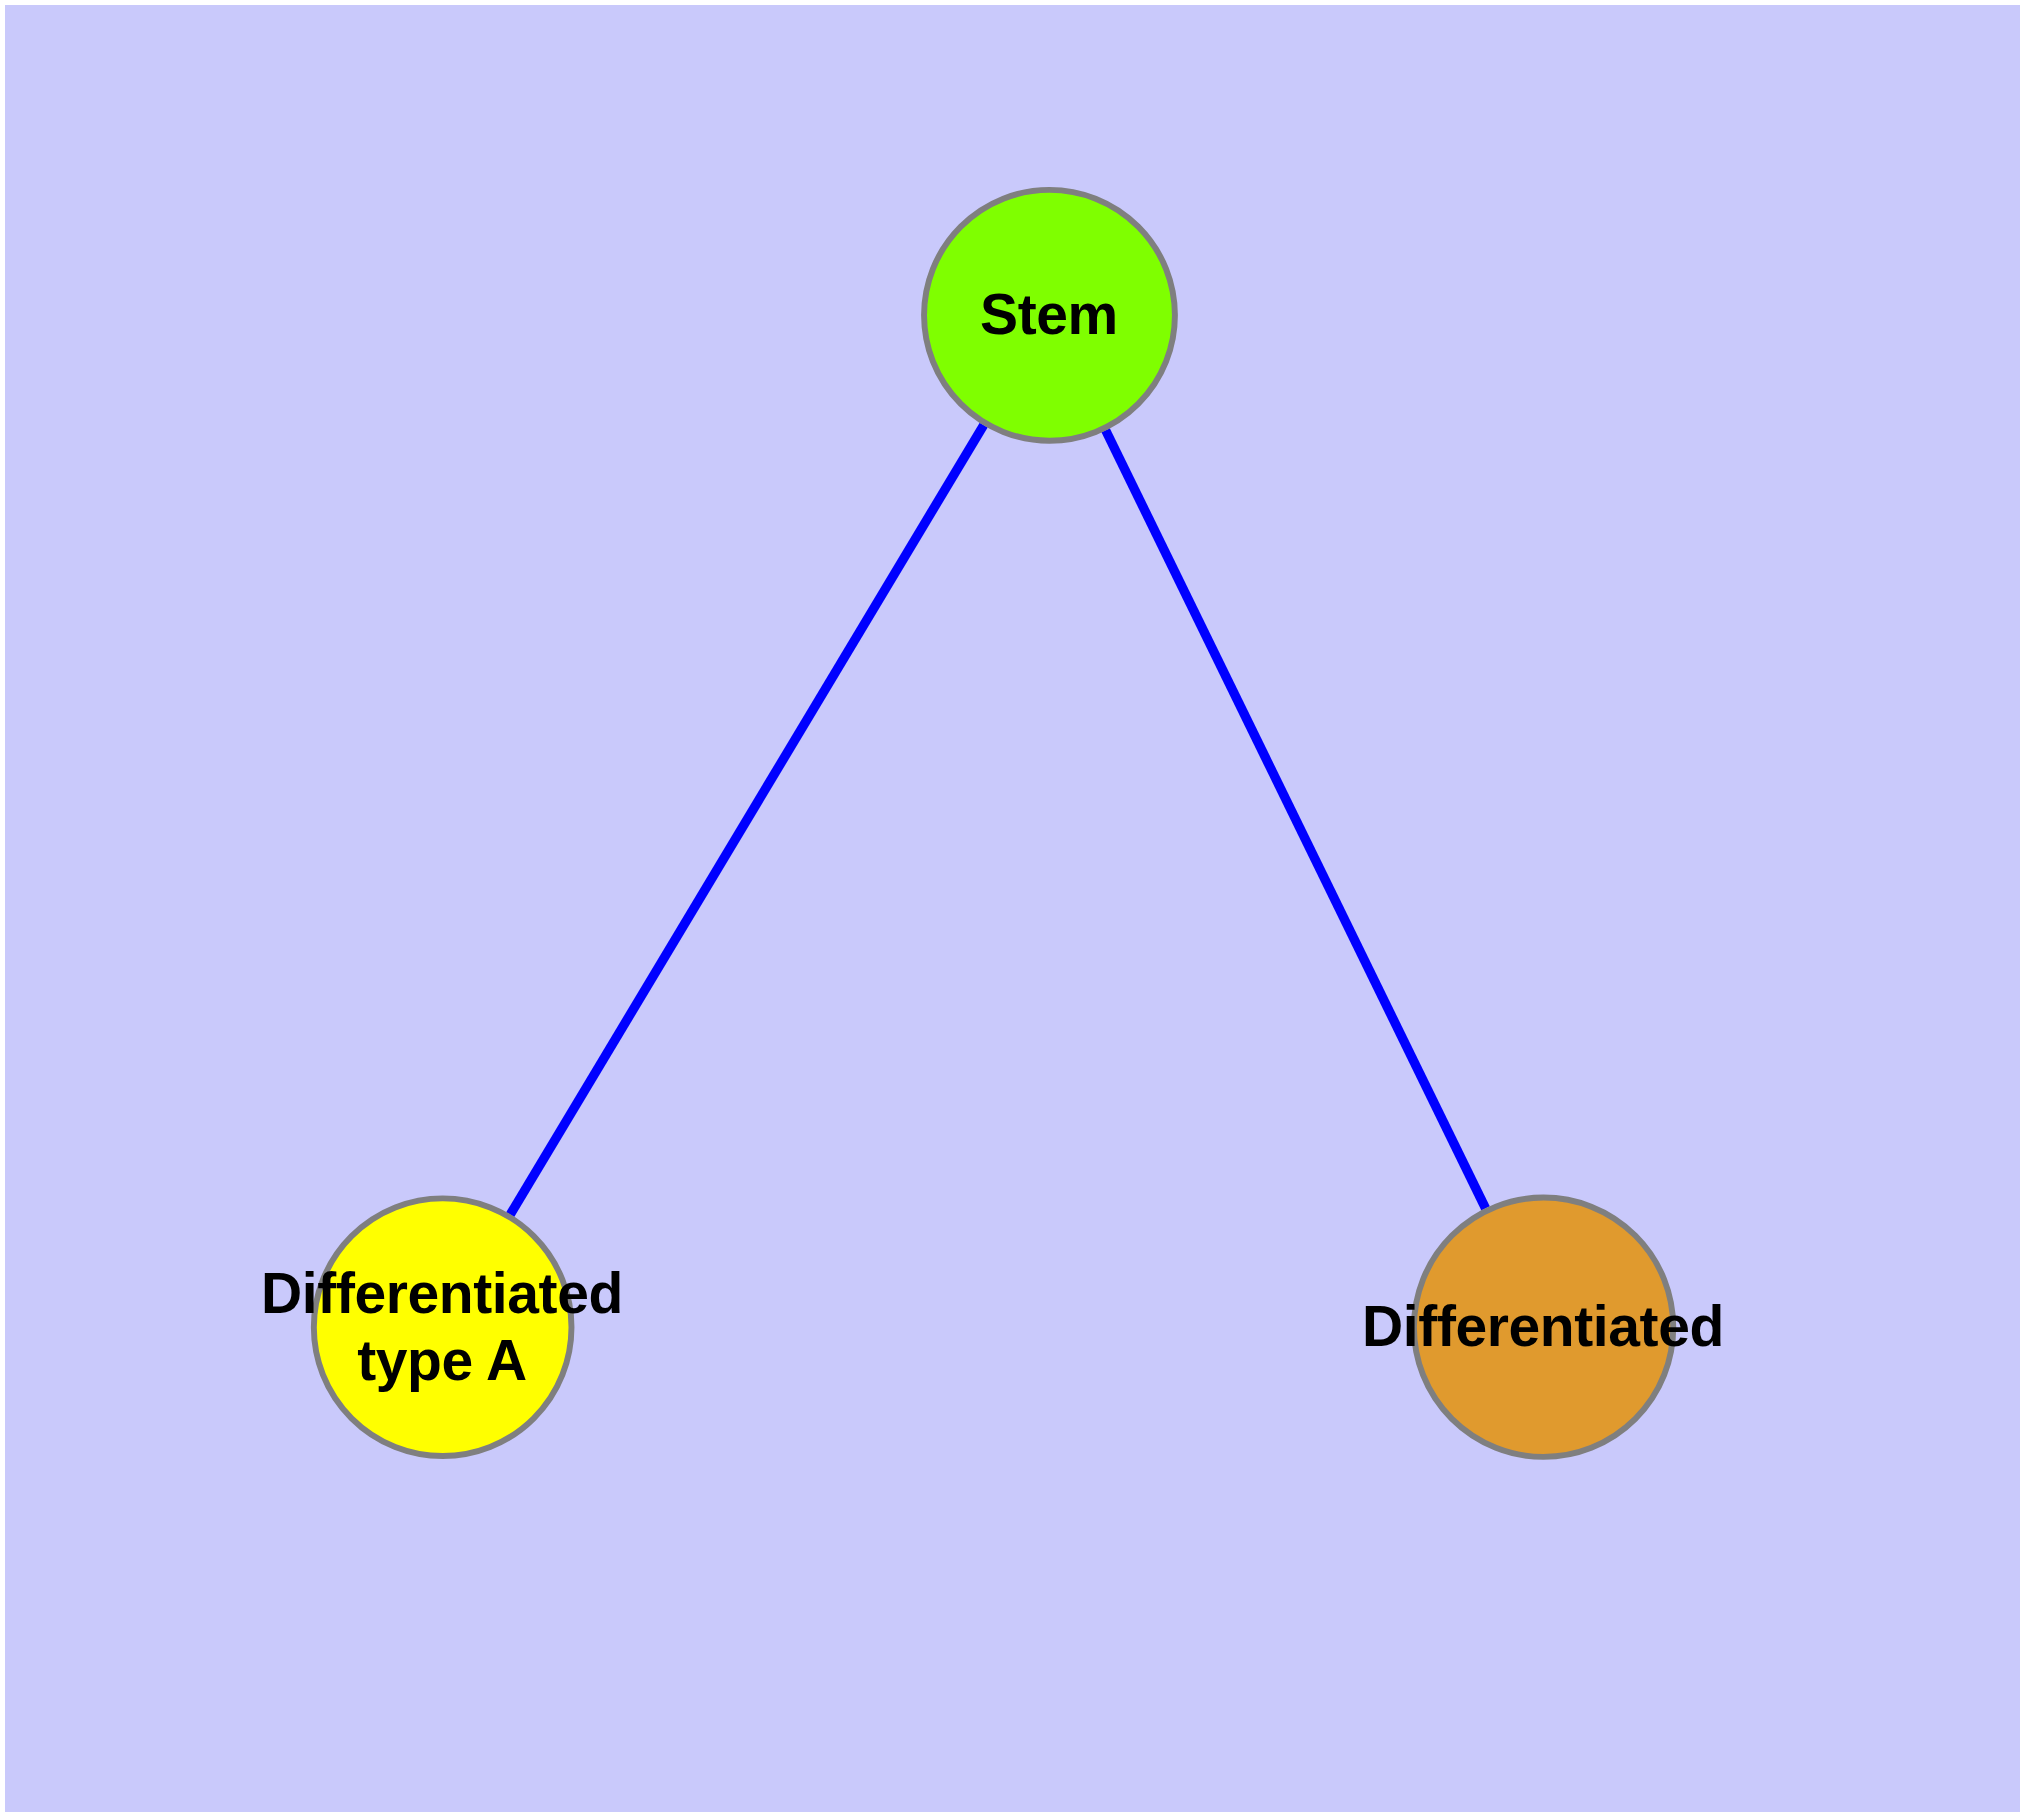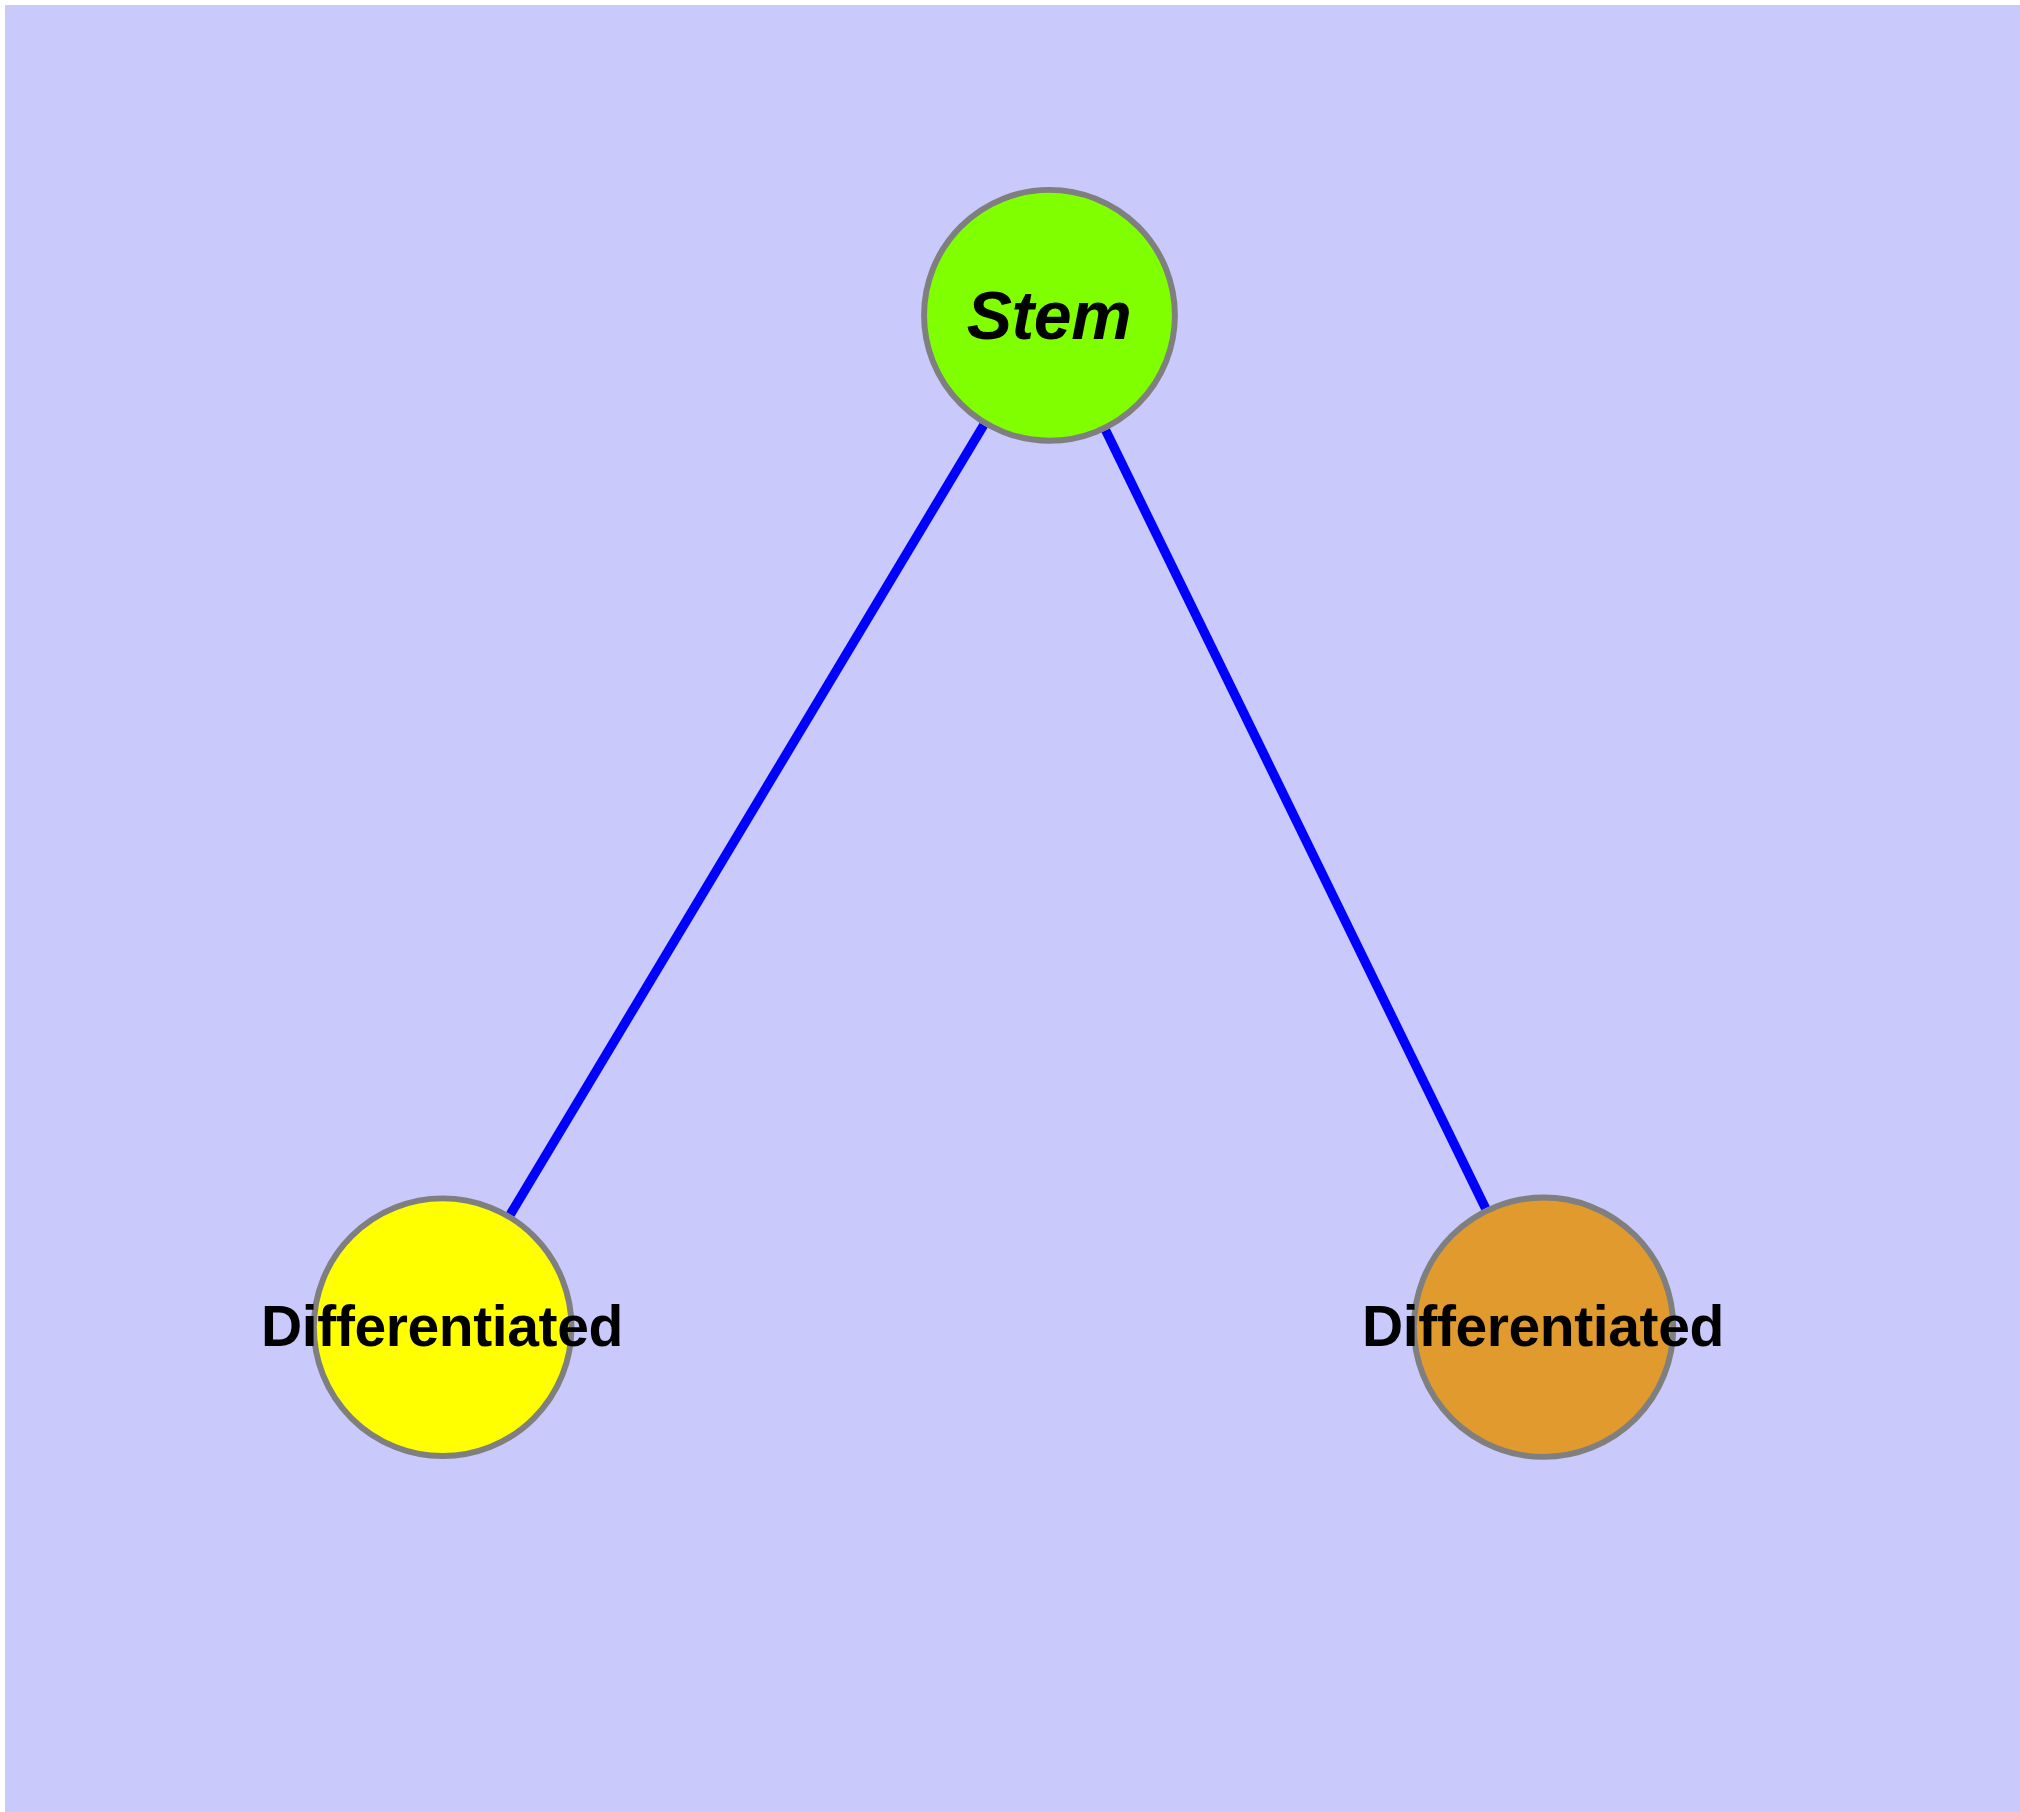--- a/index.html
+++ b/index.html
@@ -45,22 +45,21 @@
     color: #000000;
     font-weight: bold;
     text-align: center;
     white-space: nowrap;
     line-height: 1.18;
     letter-spacing: -0.4px;
     pointer-events: none;
     transform: translate(-50%, -50%);
   }
   .label-stem {
-    font-size: 68px;
-    font-style: italic;
+    font-size: 57px;
   }
   .label-leaf {
     font-size: 57px;
   }
 </style>
 </head>
 <body>
 
 <div id="canvas">
 
@@ -77,20 +76,21 @@
         <circle class="node-circle" cx="1821" cy="1566" r="153" fill="#e09a2e" stroke="#7f7f7f"></circle>
       </g>
   </svg>
 
   <div id="labels-layer">
       <div class="node-label label-stem" style="left: 1049px; top: 315px;">
         <div>Stem</div>
       </div>
       <div class="node-label label-leaf" style="left: 442px; top: 1327px;">
         <div>Differentiated</div>
+        <div>type A</div>
       </div>
       <div class="node-label label-leaf" style="left: 1543px; top: 1327px;">
         <div>Differentiated</div>
       </div>
     </div>
 
 </div>
 
 
 </body></html>

